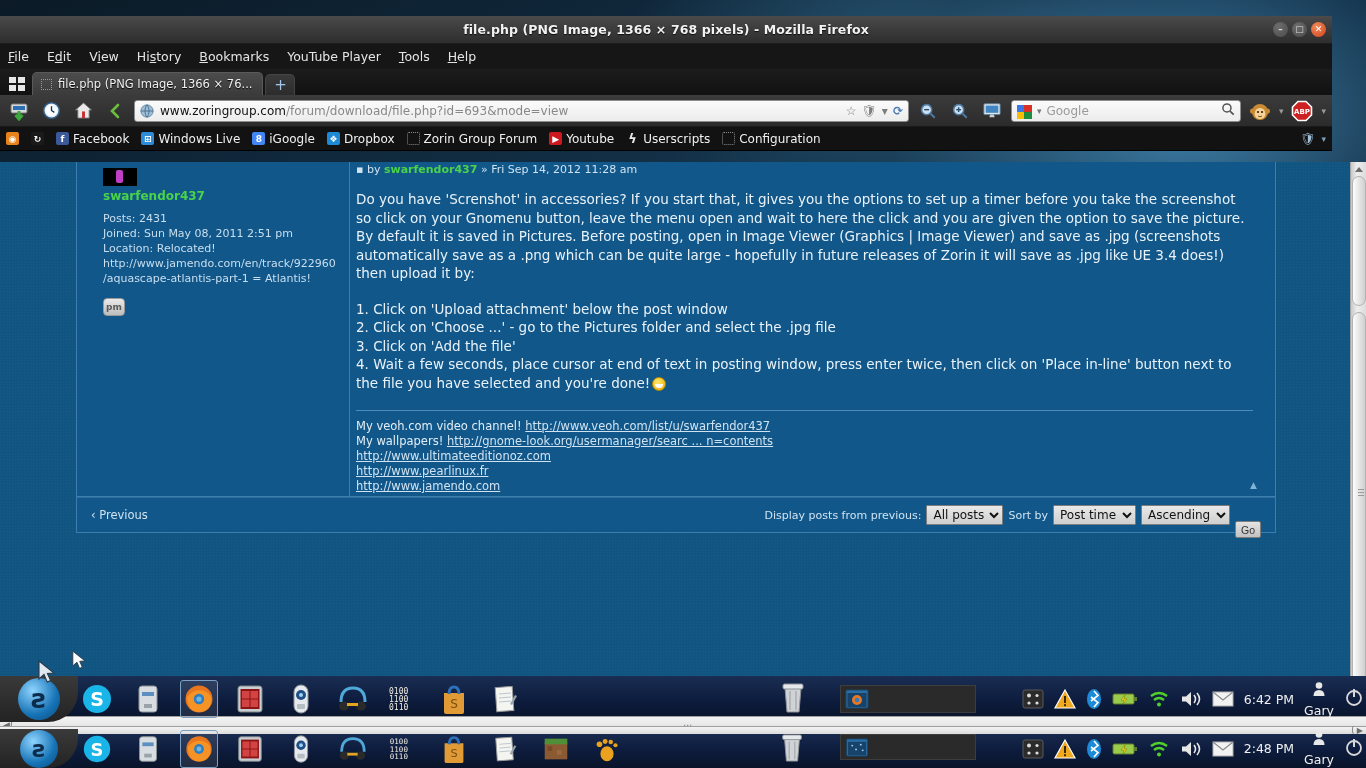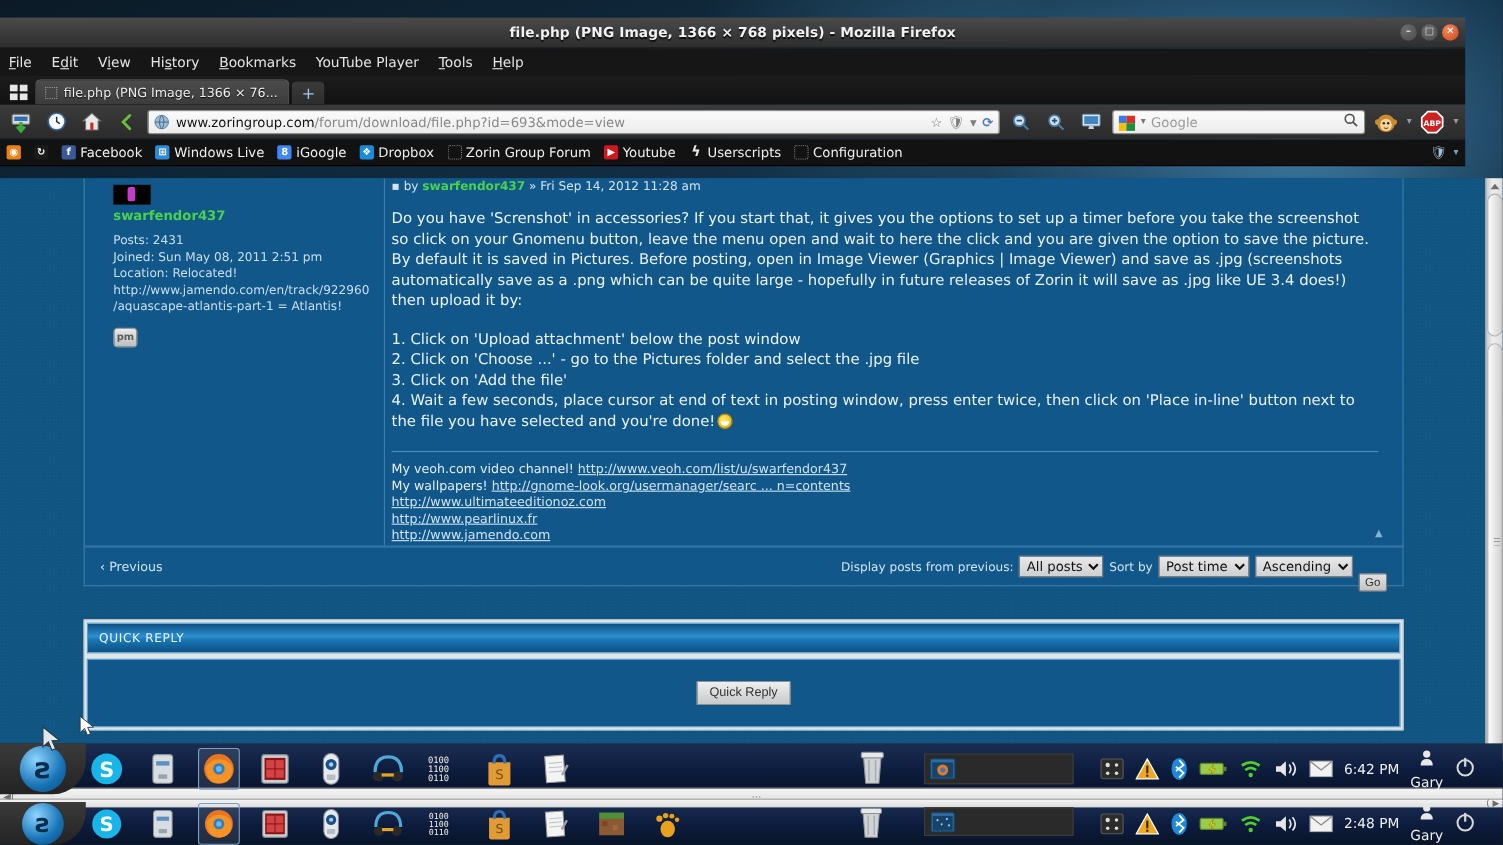--- a/index.html
+++ b/index.html
@@ -154,21 +154,21 @@
   .zbtn{ position:absolute; left:0; top:0; width:78px; height:100%;
      background:linear-gradient(180deg,#3a3a3a,#232323); border-radius:0 0 30px 0;
      display:flex;align-items:center;justify-content:center; z-index:3;}
   .zlogo{ width:42px;height:42px;border-radius:50%;
      background:radial-gradient(circle at 35% 30%,#8fd4ff,#1673b5 60%,#0d4a7d);
      display:flex;align-items:center;justify-content:center;color:#0b2c4a;
      font-size:26px;font-weight:bold; font-family:"DejaVu Sans",sans-serif;}
   .launchers{ position:absolute; left:78px; top:0; height:100%; display:flex;align-items:center;gap:13px; z-index:2;}
   .lic{ width:38px;height:38px; border-radius:3px; position:relative; display:flex;align-items:center;justify-content:center;}
   .lic.active{ border:1px solid #7aa0c6; background:rgba(255,255,255,.10); }
-  .tray{ position:absolute; right:24px; top:0; height:100%; display:flex;align-items:center;gap:10px; z-index:3;}
+  .tray{ position:absolute; right:2px; top:0; height:100%; display:flex;align-items:center;gap:10px; z-index:3;}
   .tray .clk{ color:#f0f0f0; font-size:12.5px; }
   .tray .usr{ color:#f0f0f0; font-size:12.5px; display:flex;align-items:center;gap:3px;flex-direction:column;}
   .winlist{ position:absolute; height:28px; background:#2a2a2a; border:1px solid #3d3d3d;
      display:flex;align-items:center;padding:0 4px; z-index:2;}
   .trashwrap{ position:absolute; z-index:3; }
 
   .pbar{ position:absolute; left:0; width:1366px; height:16px;
      background:linear-gradient(180deg,#f4f4f4,#dcdcdc); border-top:1px solid #9f9f9f;
      display:flex;align-items:center;justify-content:space-between; padding:0 3px;}
   .pbar .dots{ font-size:9px;color:#7d7d7d;letter-spacing:1px;}
@@ -410,26 +410,20 @@
         <div class="ctrls">
           <span class="lab">Display posts from previous:</span>
           <select id="sel-display"><option>All posts</option></select>
           <span class="lab">Sort by</span>
           <select id="sel-sort"><option>Post time</option></select>
           <select id="sel-order"><option>Ascending</option></select>
           <button class="gobtn">Go</button>
         </div>
       </div>
 
-      <div class="qrpanel">
-        <div class="qrhdr">QUICK REPLY</div>
-        <div class="qrbody">
-          <button class="qrbtn">Quick Reply</button>
-        </div>
-      </div>
 
     </div>
   </div>
 
   <div class="vsb" style="left:1350px; top:146px; height:530px;">
     <div class="sbarrow" style="top:5px;"></div>
     <div class="thumb" style="top:14px; height:130px;"></div>
     <div class="thumb" style="top:150px; height:374px;">
       <div class="grip" style="top:176px;"></div>
     </div>

